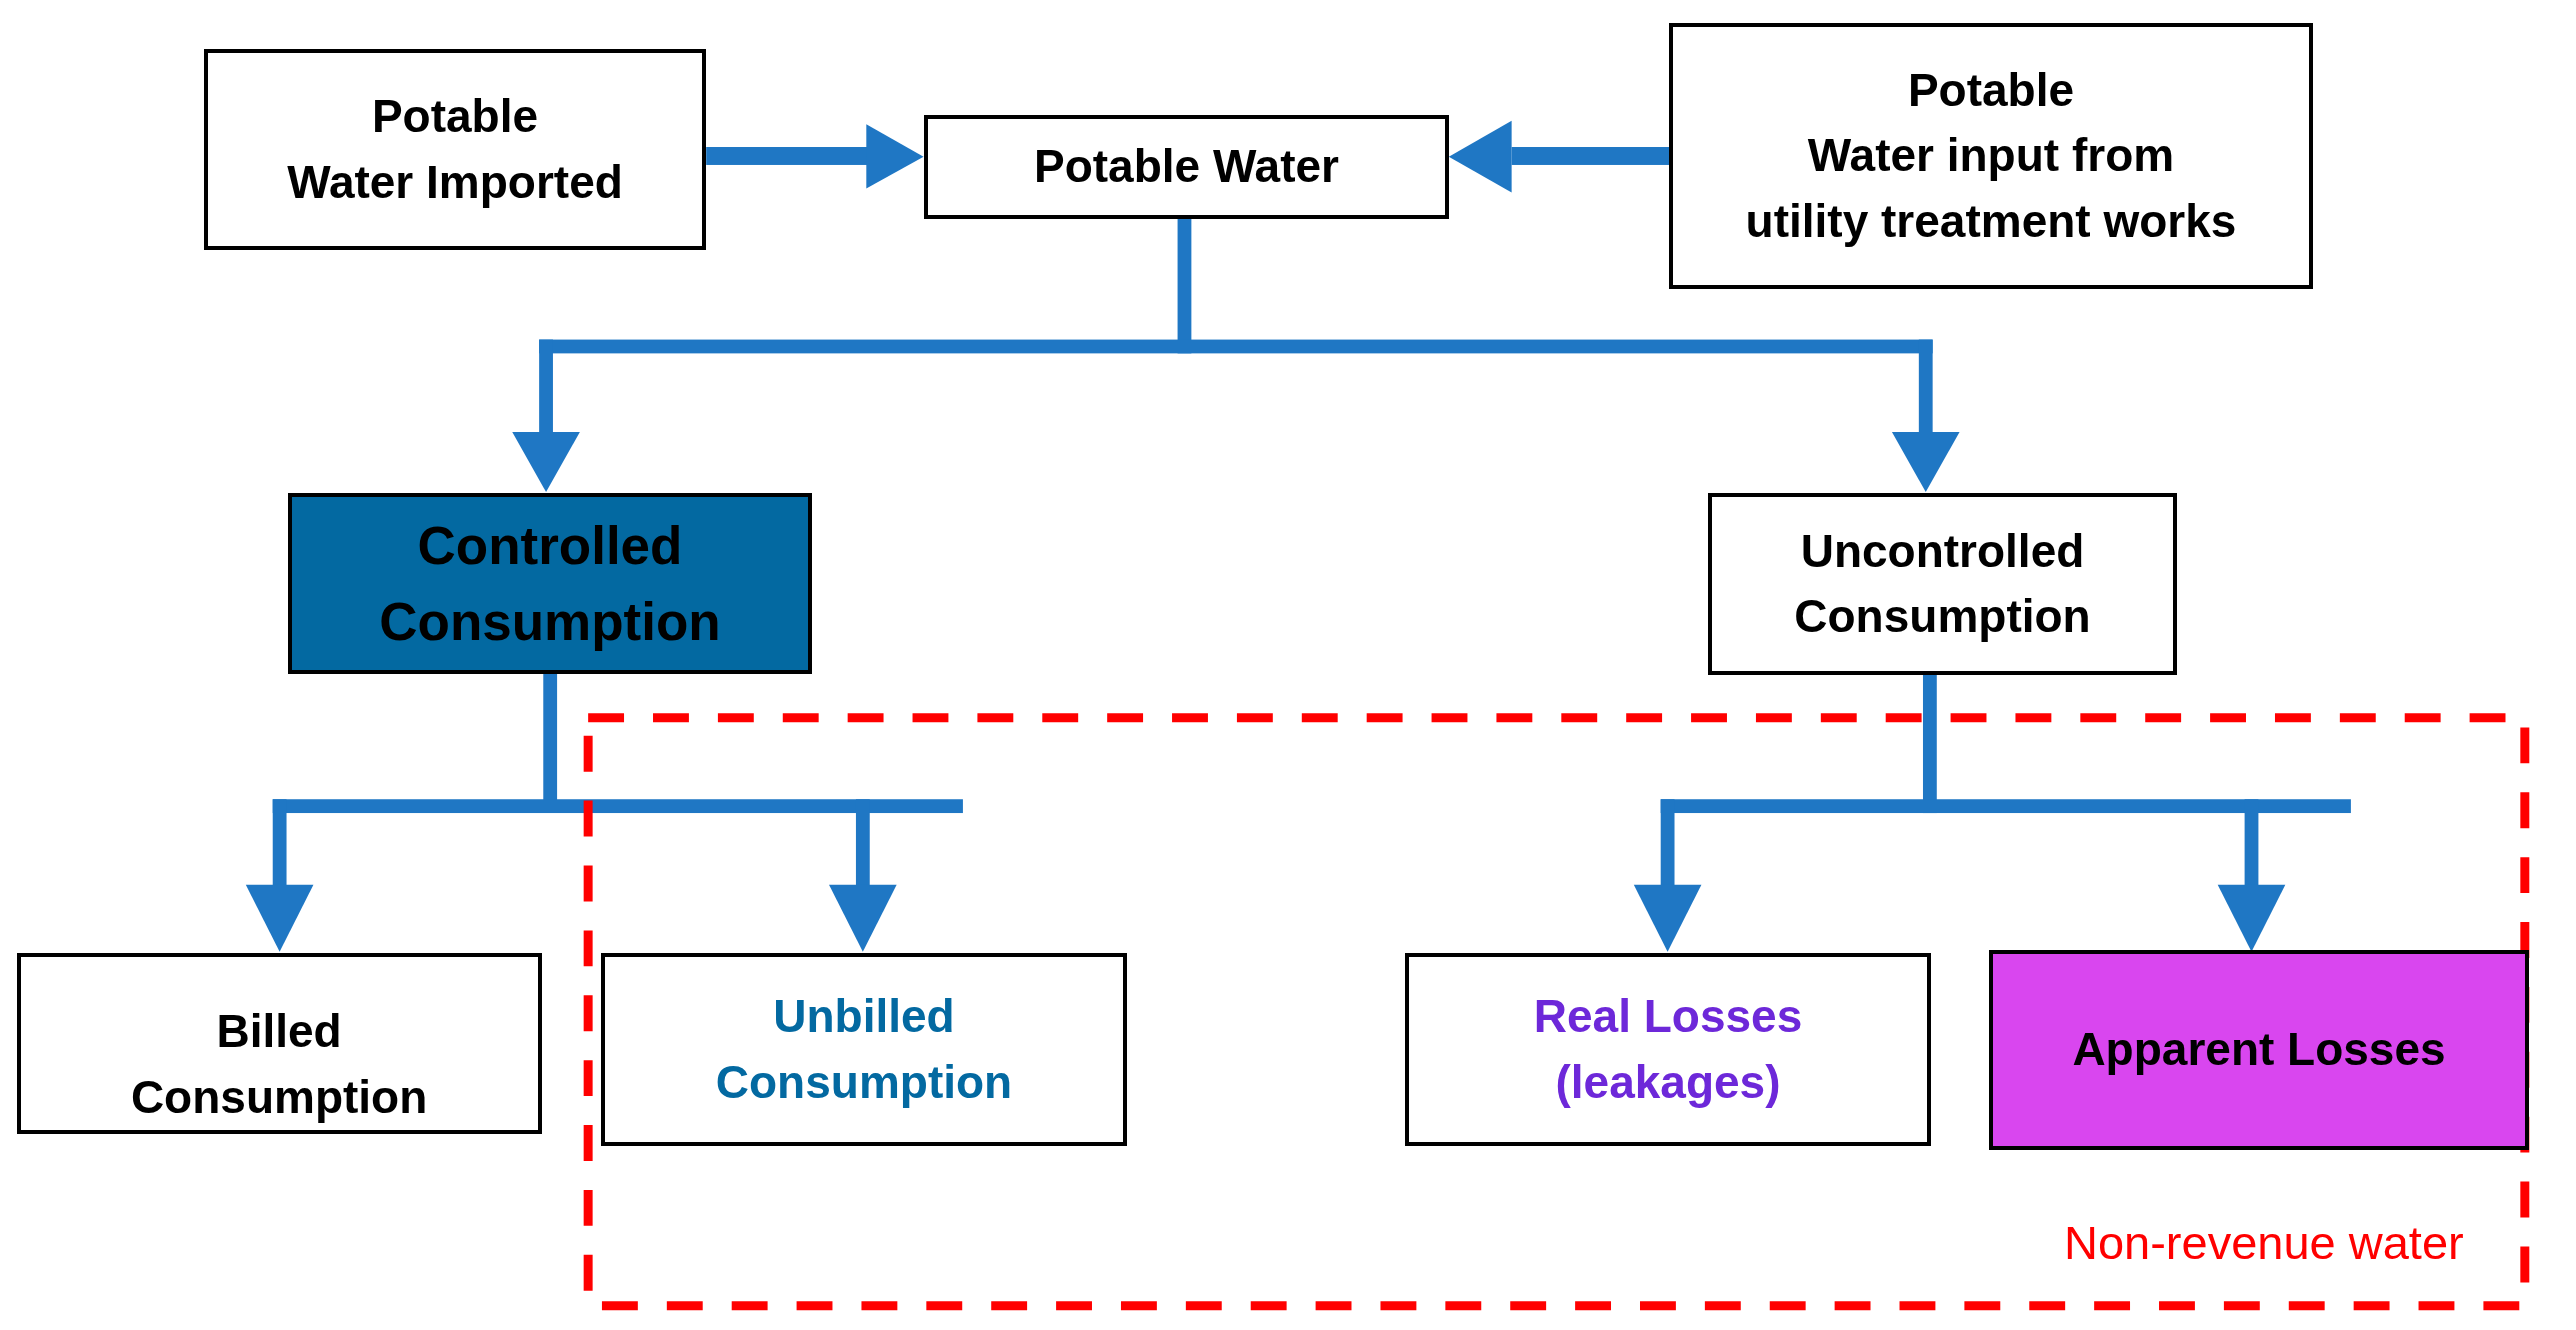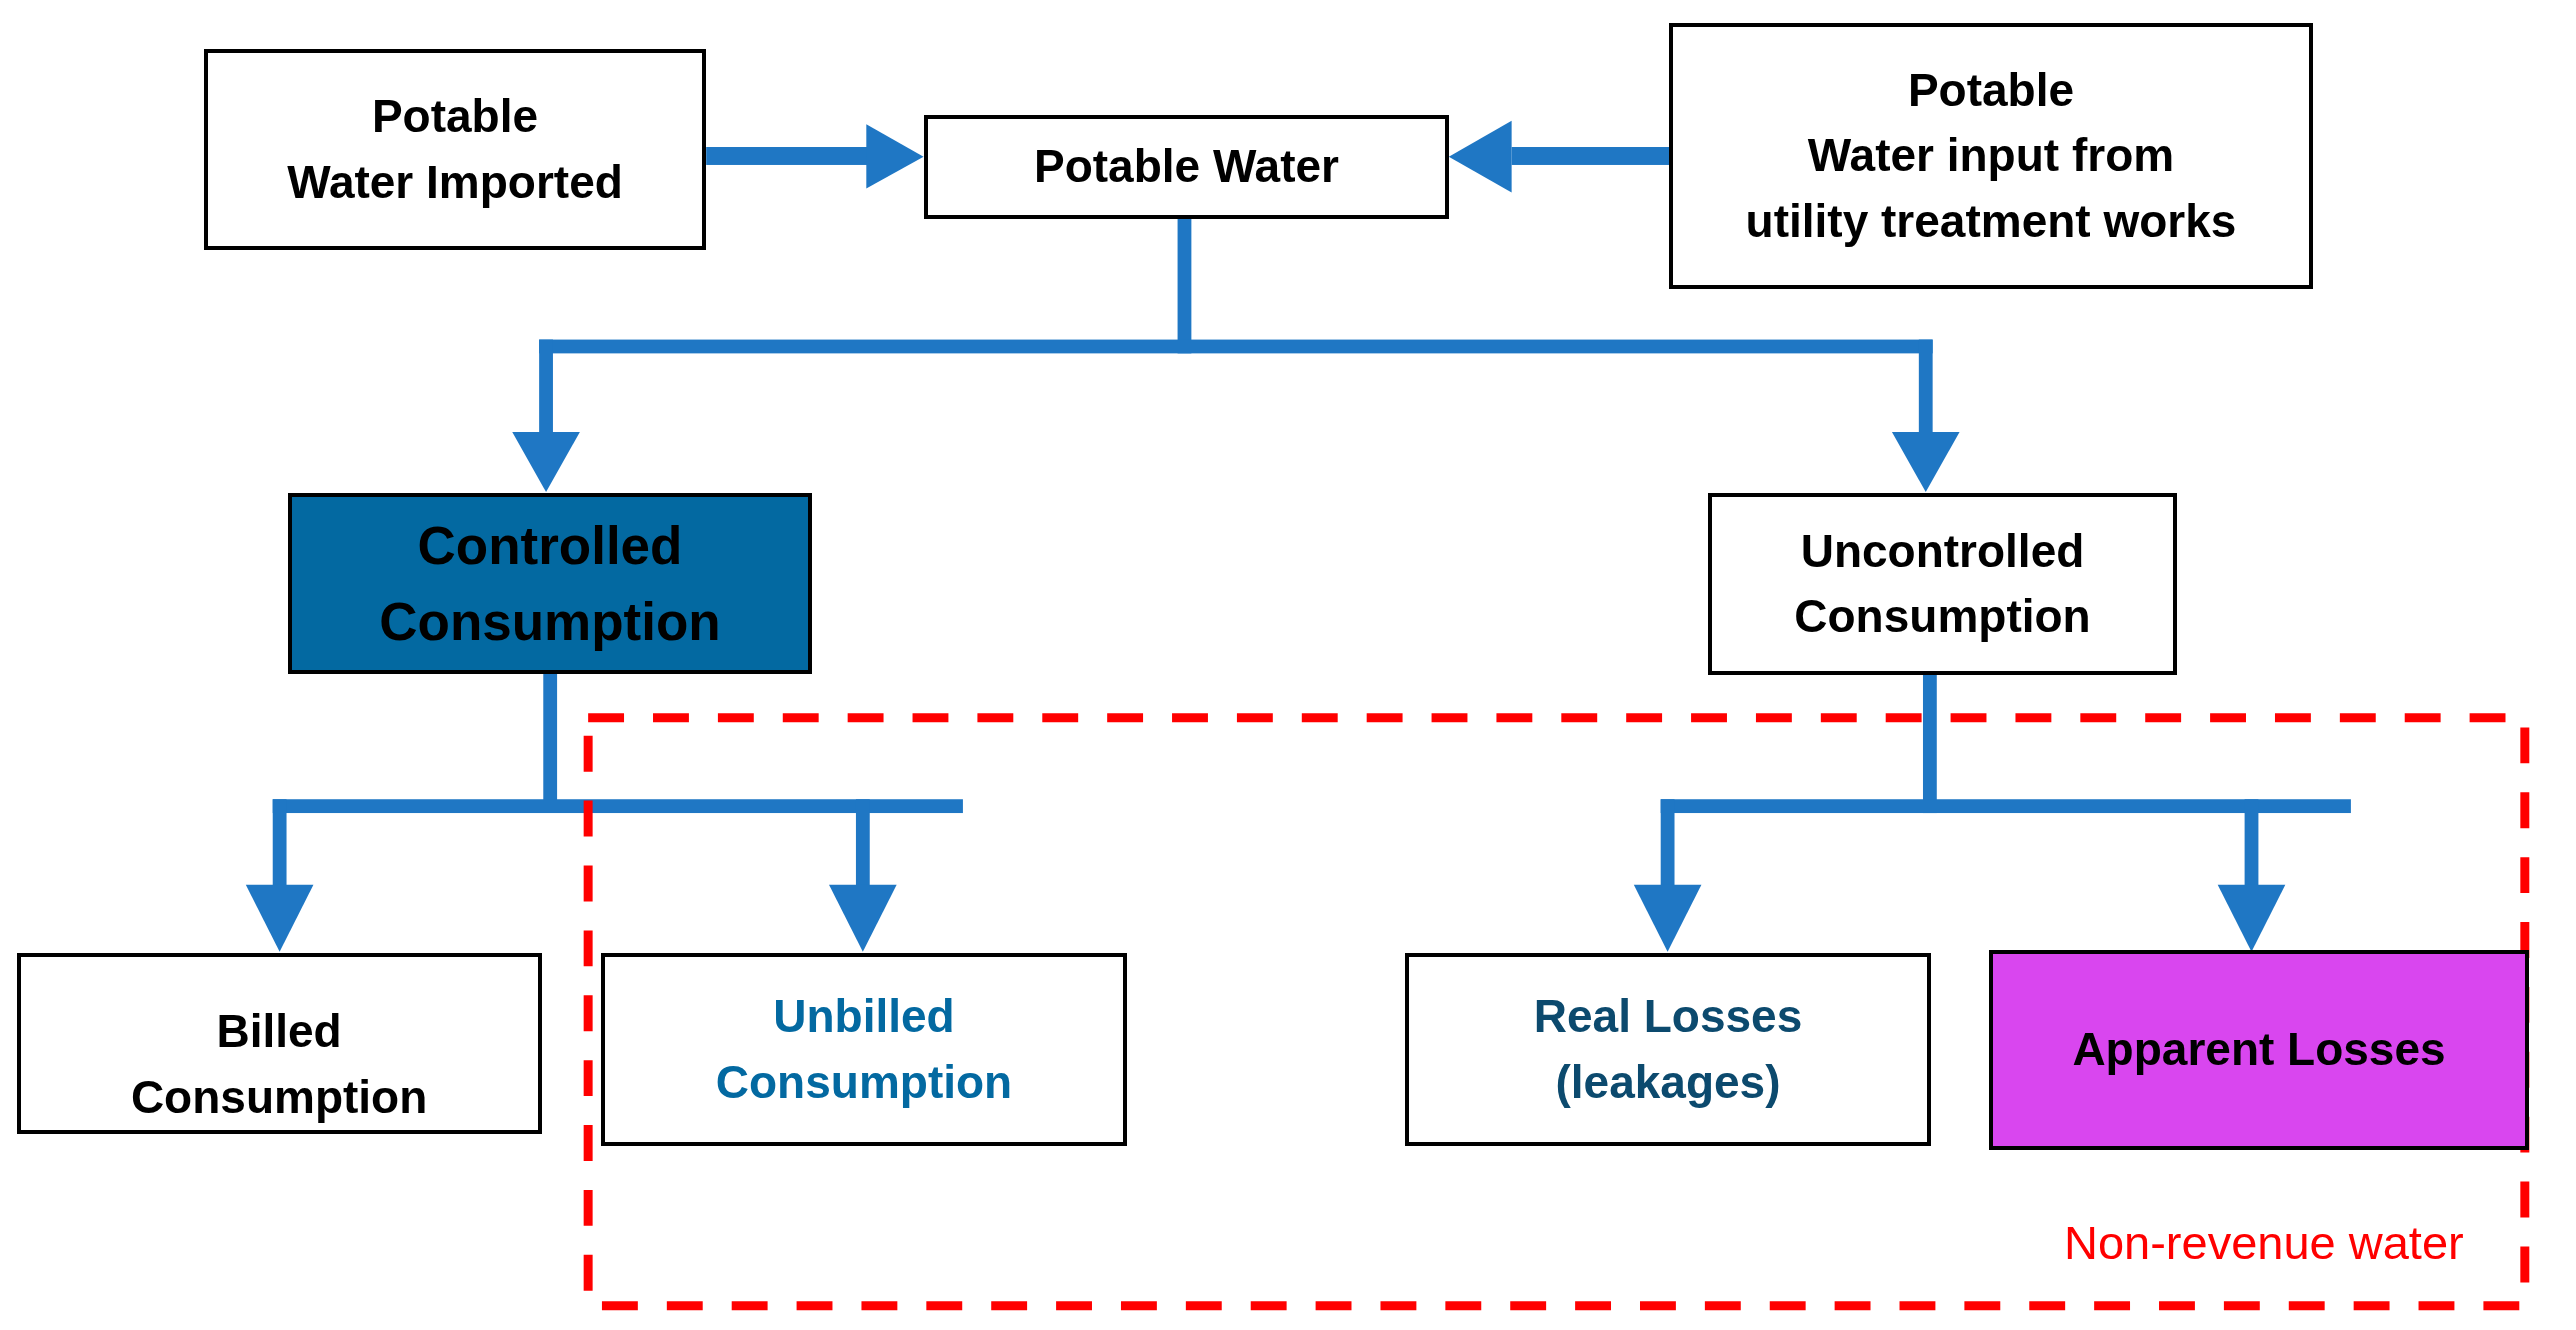--- a/index.html
+++ b/index.html
@@ -99,21 +99,21 @@
   </div>
   <div class="node" id="node-4" style="left: 1708px; top: 493px; width: 469px; height: 182px; font-size: 46px; border-color: rgb(0, 0, 0); background: rgb(255, 255, 255); color: rgb(0, 0, 0);">
     <span class="lbl">Uncontrolled<br>Consumption</span>
   </div>
   <div class="node" id="node-5" style="left: 16.6px; top: 953px; width: 525px; height: 181px; font-size: 46px; border-color: rgb(0, 0, 0); background: rgb(255, 255, 255); color: rgb(0, 0, 0); align-items: flex-end;">
     <span class="lbl">Billed<br>Consumption</span>
   </div>
   <div class="node" id="node-6" style="left: 601px; top: 953px; width: 526px; height: 193px; font-size: 46px; border-color: rgb(0, 0, 0); background: rgb(255, 255, 255); color: #0369a1;">
     <span class="lbl">Unbilled<br>Consumption</span>
   </div>
-  <div class="node" id="node-7" style="left: 1405px; top: 953px; width: 526px; height: 193px; font-size: 46px; border-color: rgb(0, 0, 0); background: rgb(255, 255, 255); color: #0c4a6e;">
+  <div class="node" id="node-7" style="left: 1405px; top: 953px; width: 526px; height: 193px; font-size: 46px; border-color: rgb(0, 0, 0); background: rgb(255, 255, 255); color: #6d28d9;">
     <span class="lbl">Real Losses<br>(leakages)</span>
   </div>
   <div class="node" id="node-8" style="left: 1989px; top: 950px; width: 540px; height: 200px; font-size: 46px; border-color: rgb(0, 0, 0); background: #d946ef; color: rgb(0, 0, 0);">
     <span class="lbl">Apparent Losses</span>
   </div>
 
   <div class="nrw-label" style="left: 2064px; top: 1215px; font-size: 47px; color: rgb(255, 0, 0);">Non-revenue water</div>
 
 </div>
 

